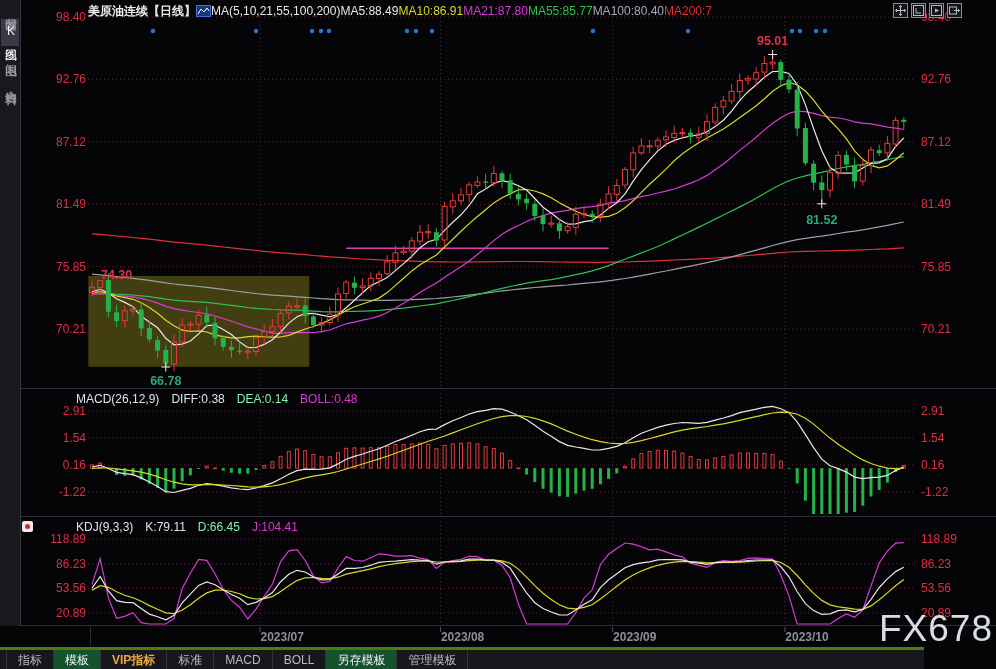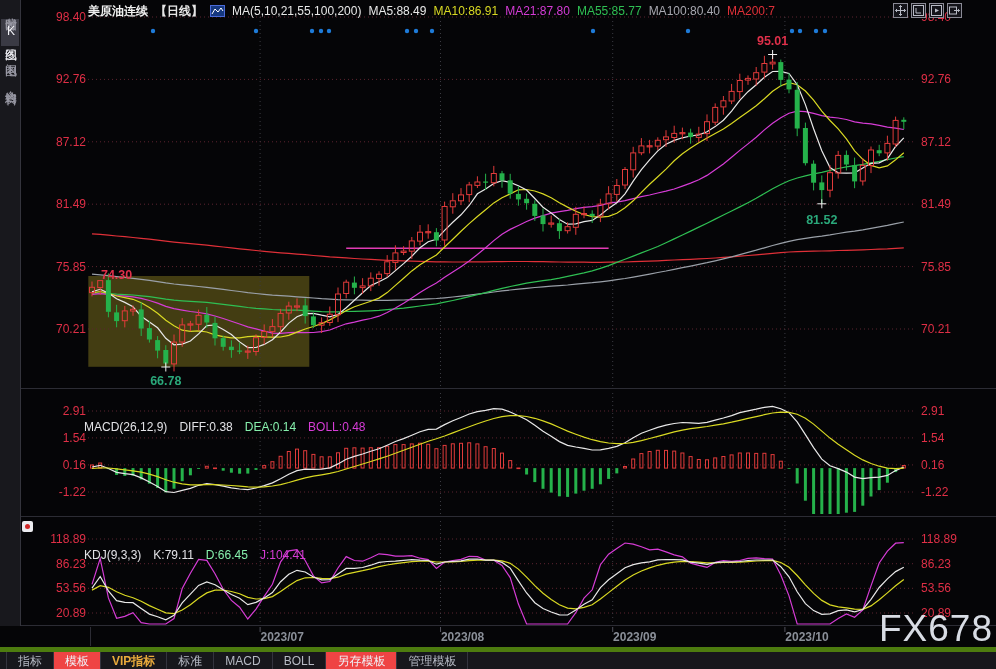--- a/index.html
+++ b/index.html
@@ -10,54 +10,54 @@
            border-right:1px solid #34343c;z-index:7;}
   .side-item{writing-mode:vertical-rl;text-orientation:upright;display:block;margin:3px auto 3px auto;
              padding:5px 1px;width:16px;color:#9a9aa6;font-size:12px;letter-spacing:1px;cursor:pointer;
              text-align:center;line-height:14px;}
   .side-item.selected{background:#3a3a44;color:#f0f0f5;}
   .side-item.gap{margin-top:14px;}
   
   #chart-svg{position:absolute;left:0;top:0;z-index:1;}
   #chart-svg text{font-family:"Liberation Sans",sans-serif;}
   
-  .main-header{position:absolute;left:88px;top:3px;height:16px;display:flex;gap:7px;align-items:center;
+  .main-header{position:absolute;left:88px;top:3px;height:16px;display:flex;align-items:center;
                z-index:6;font-size:12px;white-space:nowrap;}
   .main-header .sym{color:#f0f0f0;font-weight:bold;}
   .main-header .period{color:#e5e5e5;font-weight:bold;}
   .main-header .maset{color:#e8e8e8;text-align:right;}
   .mav{font-weight:normal;}
   
   .toolbar{position:absolute;right:34px;top:3px;display:flex;gap:3px;z-index:8;}
   .tb-btn{width:15px;height:15px;border:1px solid #8a8a95;background:#14141a;display:flex;
           align-items:center;justify-content:center;cursor:pointer;box-sizing:border-box;}
   
-  .macd-header,.kdj-header{position:absolute;left:84px;font-size:12px;display:flex;gap:12px;z-index:6;white-space:nowrap;margin-top:28px;}
+  .macd-header,.kdj-header{position:absolute;left:76px;font-size:12px;display:flex;gap:12px;z-index:6;white-space:nowrap;}
   .macd-header{top:392px;}
   .kdj-header{top:520px;}
   .c-white{color:#e2e2e6;}
   .c-yellow{color:#86efac;}
   .c-magenta{color:#d63cd6;}
   .pane-icon{position:absolute;left:22px;top:521px;width:11px;height:11px;background:#ececf0;
              border-radius:2px;z-index:6;display:flex;align-items:center;justify-content:center;cursor:pointer;}
   .pane-icon::after{content:"";width:5px;height:5px;border-radius:50%;background:#d02828;}
   
   .period-cell{position:absolute;left:32px;top:657px;z-index:6;color:#f0a832;font-size:13px;
                font-weight:bold;cursor:pointer;display:flex;gap:5px;align-items:center;}
   .period-cell .arrow{font-size:11px;}
   .watermark{position:absolute;right:3px;top:610px;z-index:8;color:#d8dce4;font-size:37px;
              letter-spacing:1px;line-height:1;font-weight:400;}
   
-  .tabbar{position:absolute;left:0;top:647px;width:996px;height:22px;background:#17171c;
-          border-top:5px solid #4d7c0f;display:flex;z-index:9;font-size:12px;padding-left:6px;
+  .tabbar{position:absolute;left:0;top:647px;width:924px;height:22px;background:#17171c;
+          border-top:3px solid #4d7c0f;display:flex;z-index:9;font-size:12px;padding-left:6px;
           box-sizing:border-box;align-items:stretch;}
   .tab{padding:0 11px;line-height:20px;color:#b6bac4;border-right:1px solid #34343e;cursor:pointer;
        display:flex;align-items:center;}
   .tab:first-child{border-left:1px solid #34343e;}
-  .tab.hl{background:#ef4444;color:#eef0f6;text-align:right;}
+  .tab.hl{background:#14532d;color:#eef0f6;text-align:right;}
   .tab.accent{color:#e8aa3c;font-weight:bold;}
 </style>
 </head>
 <body>
 
 <div class="app">
 
   <svg id="chart-svg" width="996" height="647">
       <g>
         <rect x="88.3" y="276.0" width="221.0" height="90.8" fill="#433d12"></rect>

